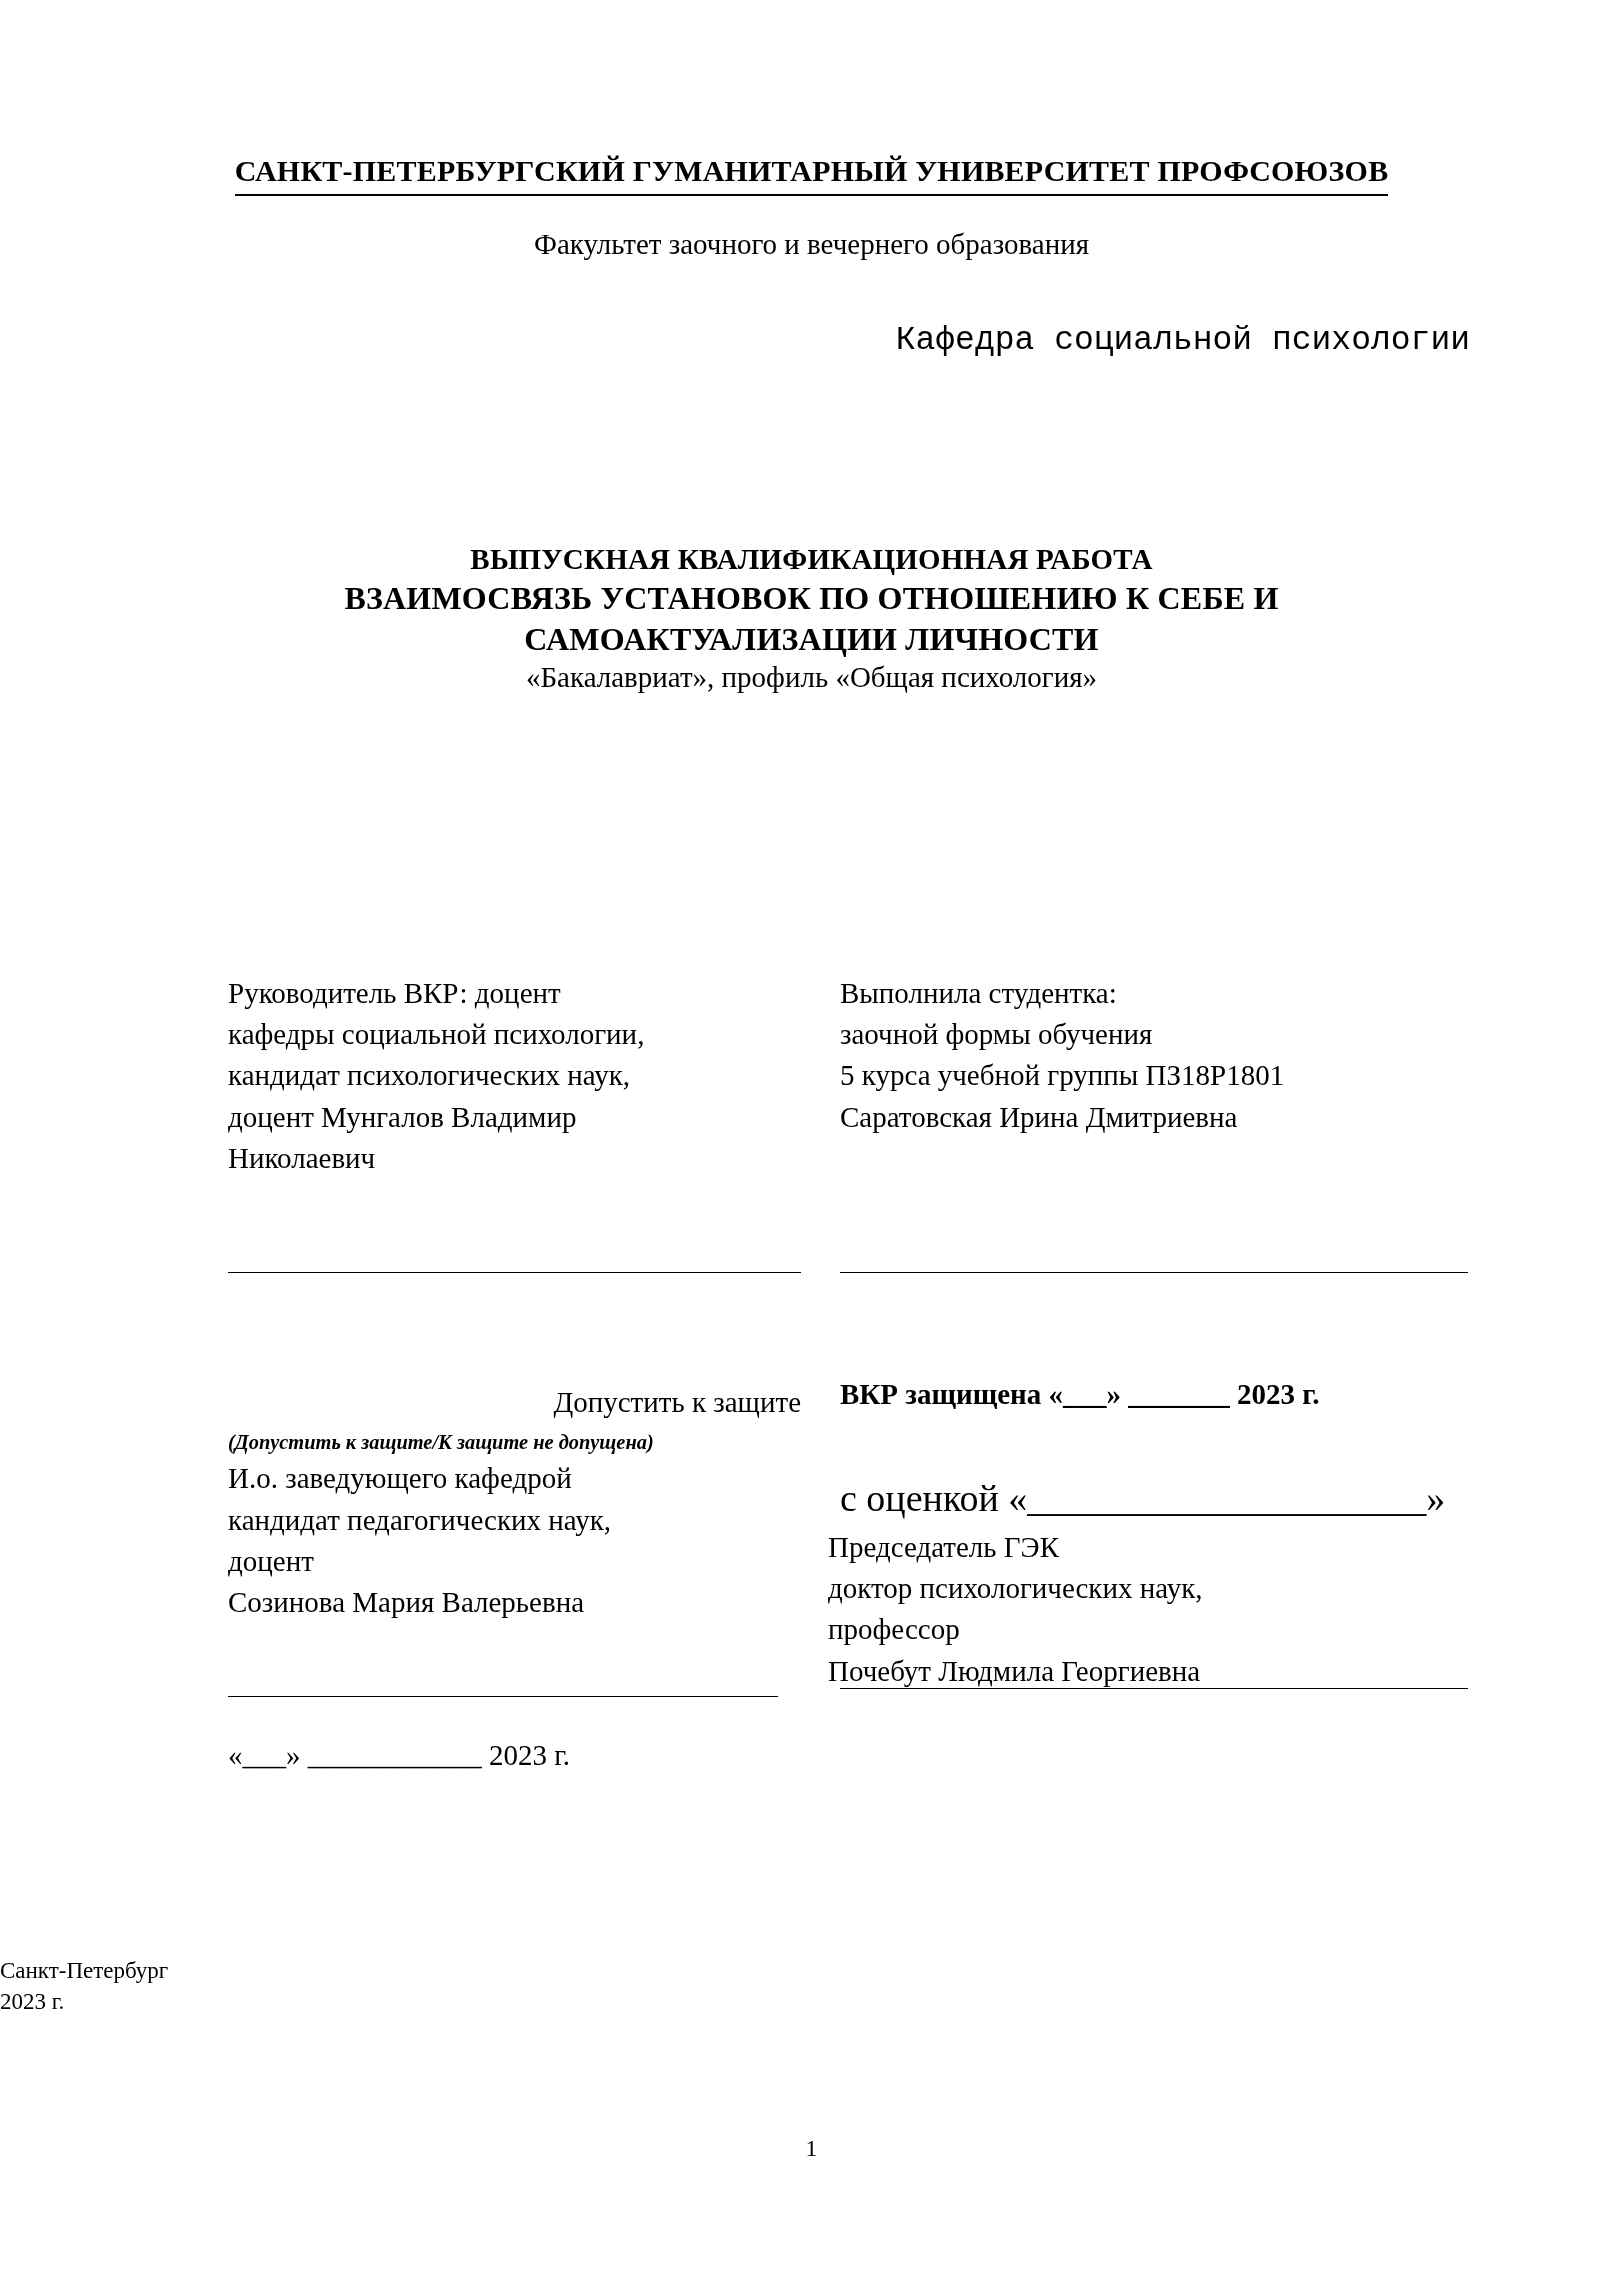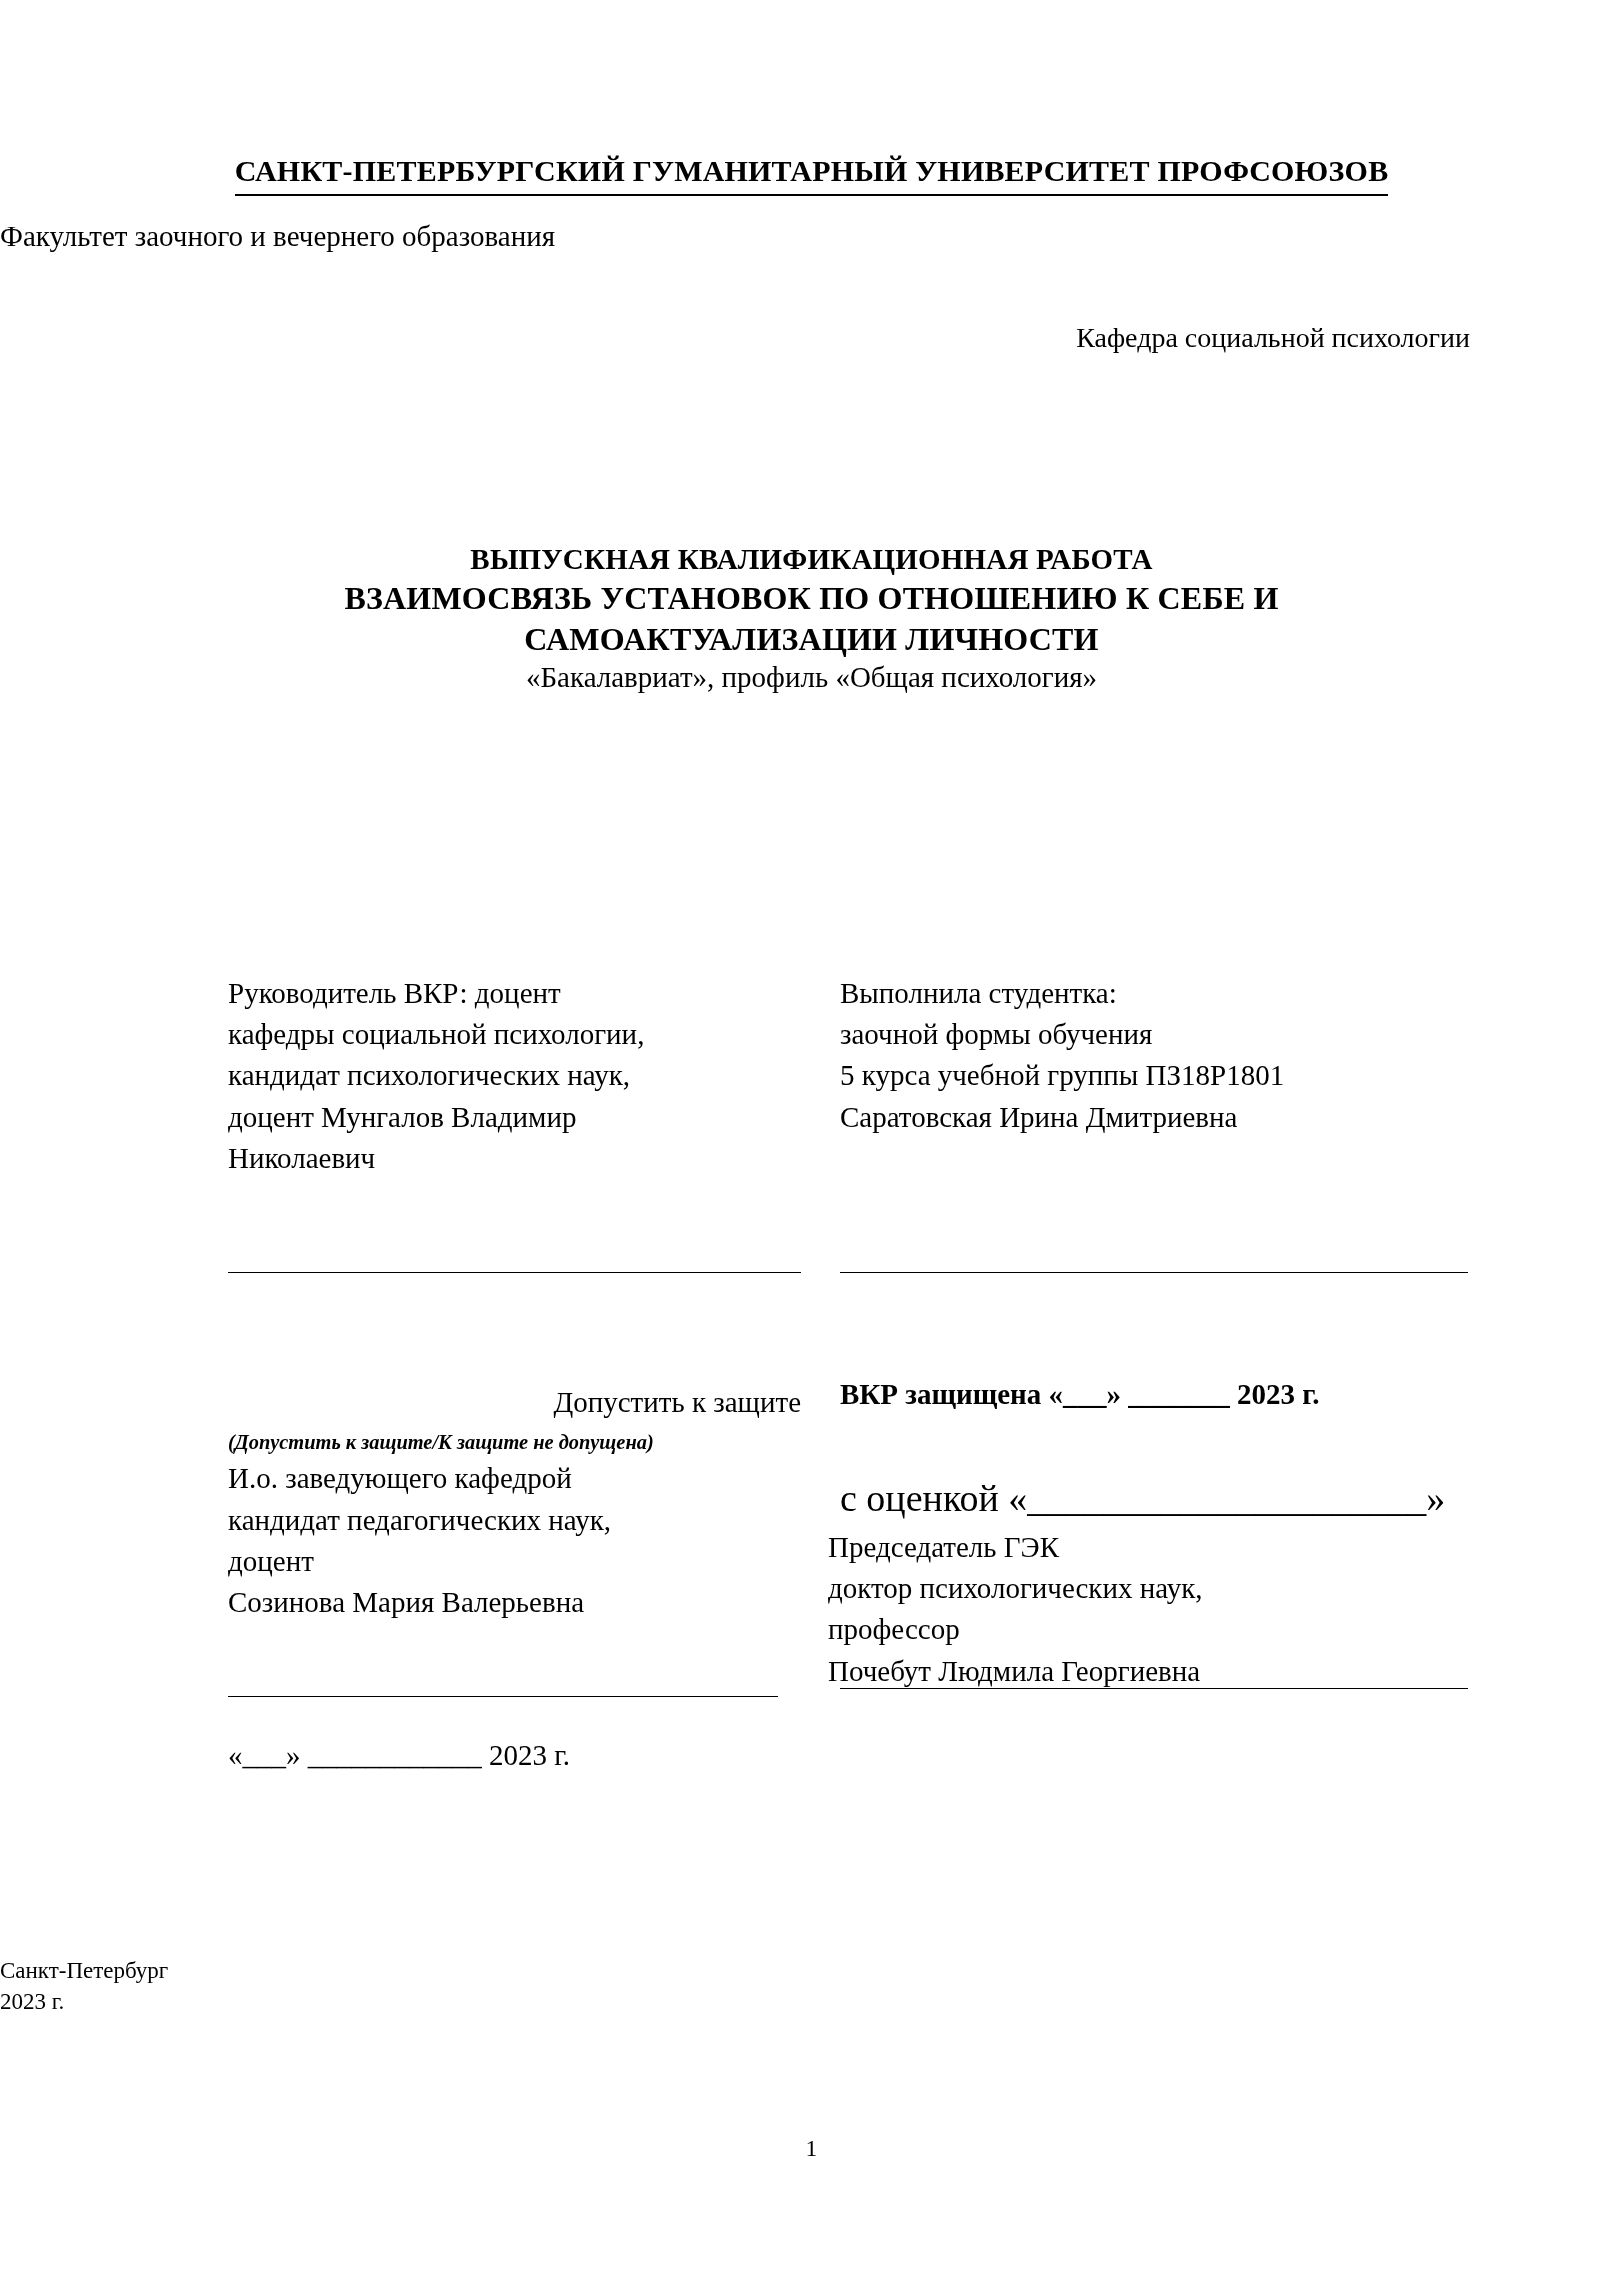--- a/index.html
+++ b/index.html
@@ -35,29 +35,31 @@
   }
   .university .u-text {
     display: inline-block;
     border-bottom: 2.4px solid #000;
     padding-bottom: 6.3px;
   }
   .faculty {
     position: absolute;
     left: 0;
     right: 0;
-    top: 220px;
+    top: 228px;
+    text-align: center;
     font-size: 29px;
   }
   .department {
     position: absolute;
     right: 153px;
     top: 322px;
-    font-size: 28px;
+    font-size: 33px;
     text-align: left;
+    font-family: Liberation Mono, monospace;
   }
 
   
   .title-block {
     position: absolute;
     left: 141px;
     right: 141px;
     top: 542px;
     text-align: center;
   }

